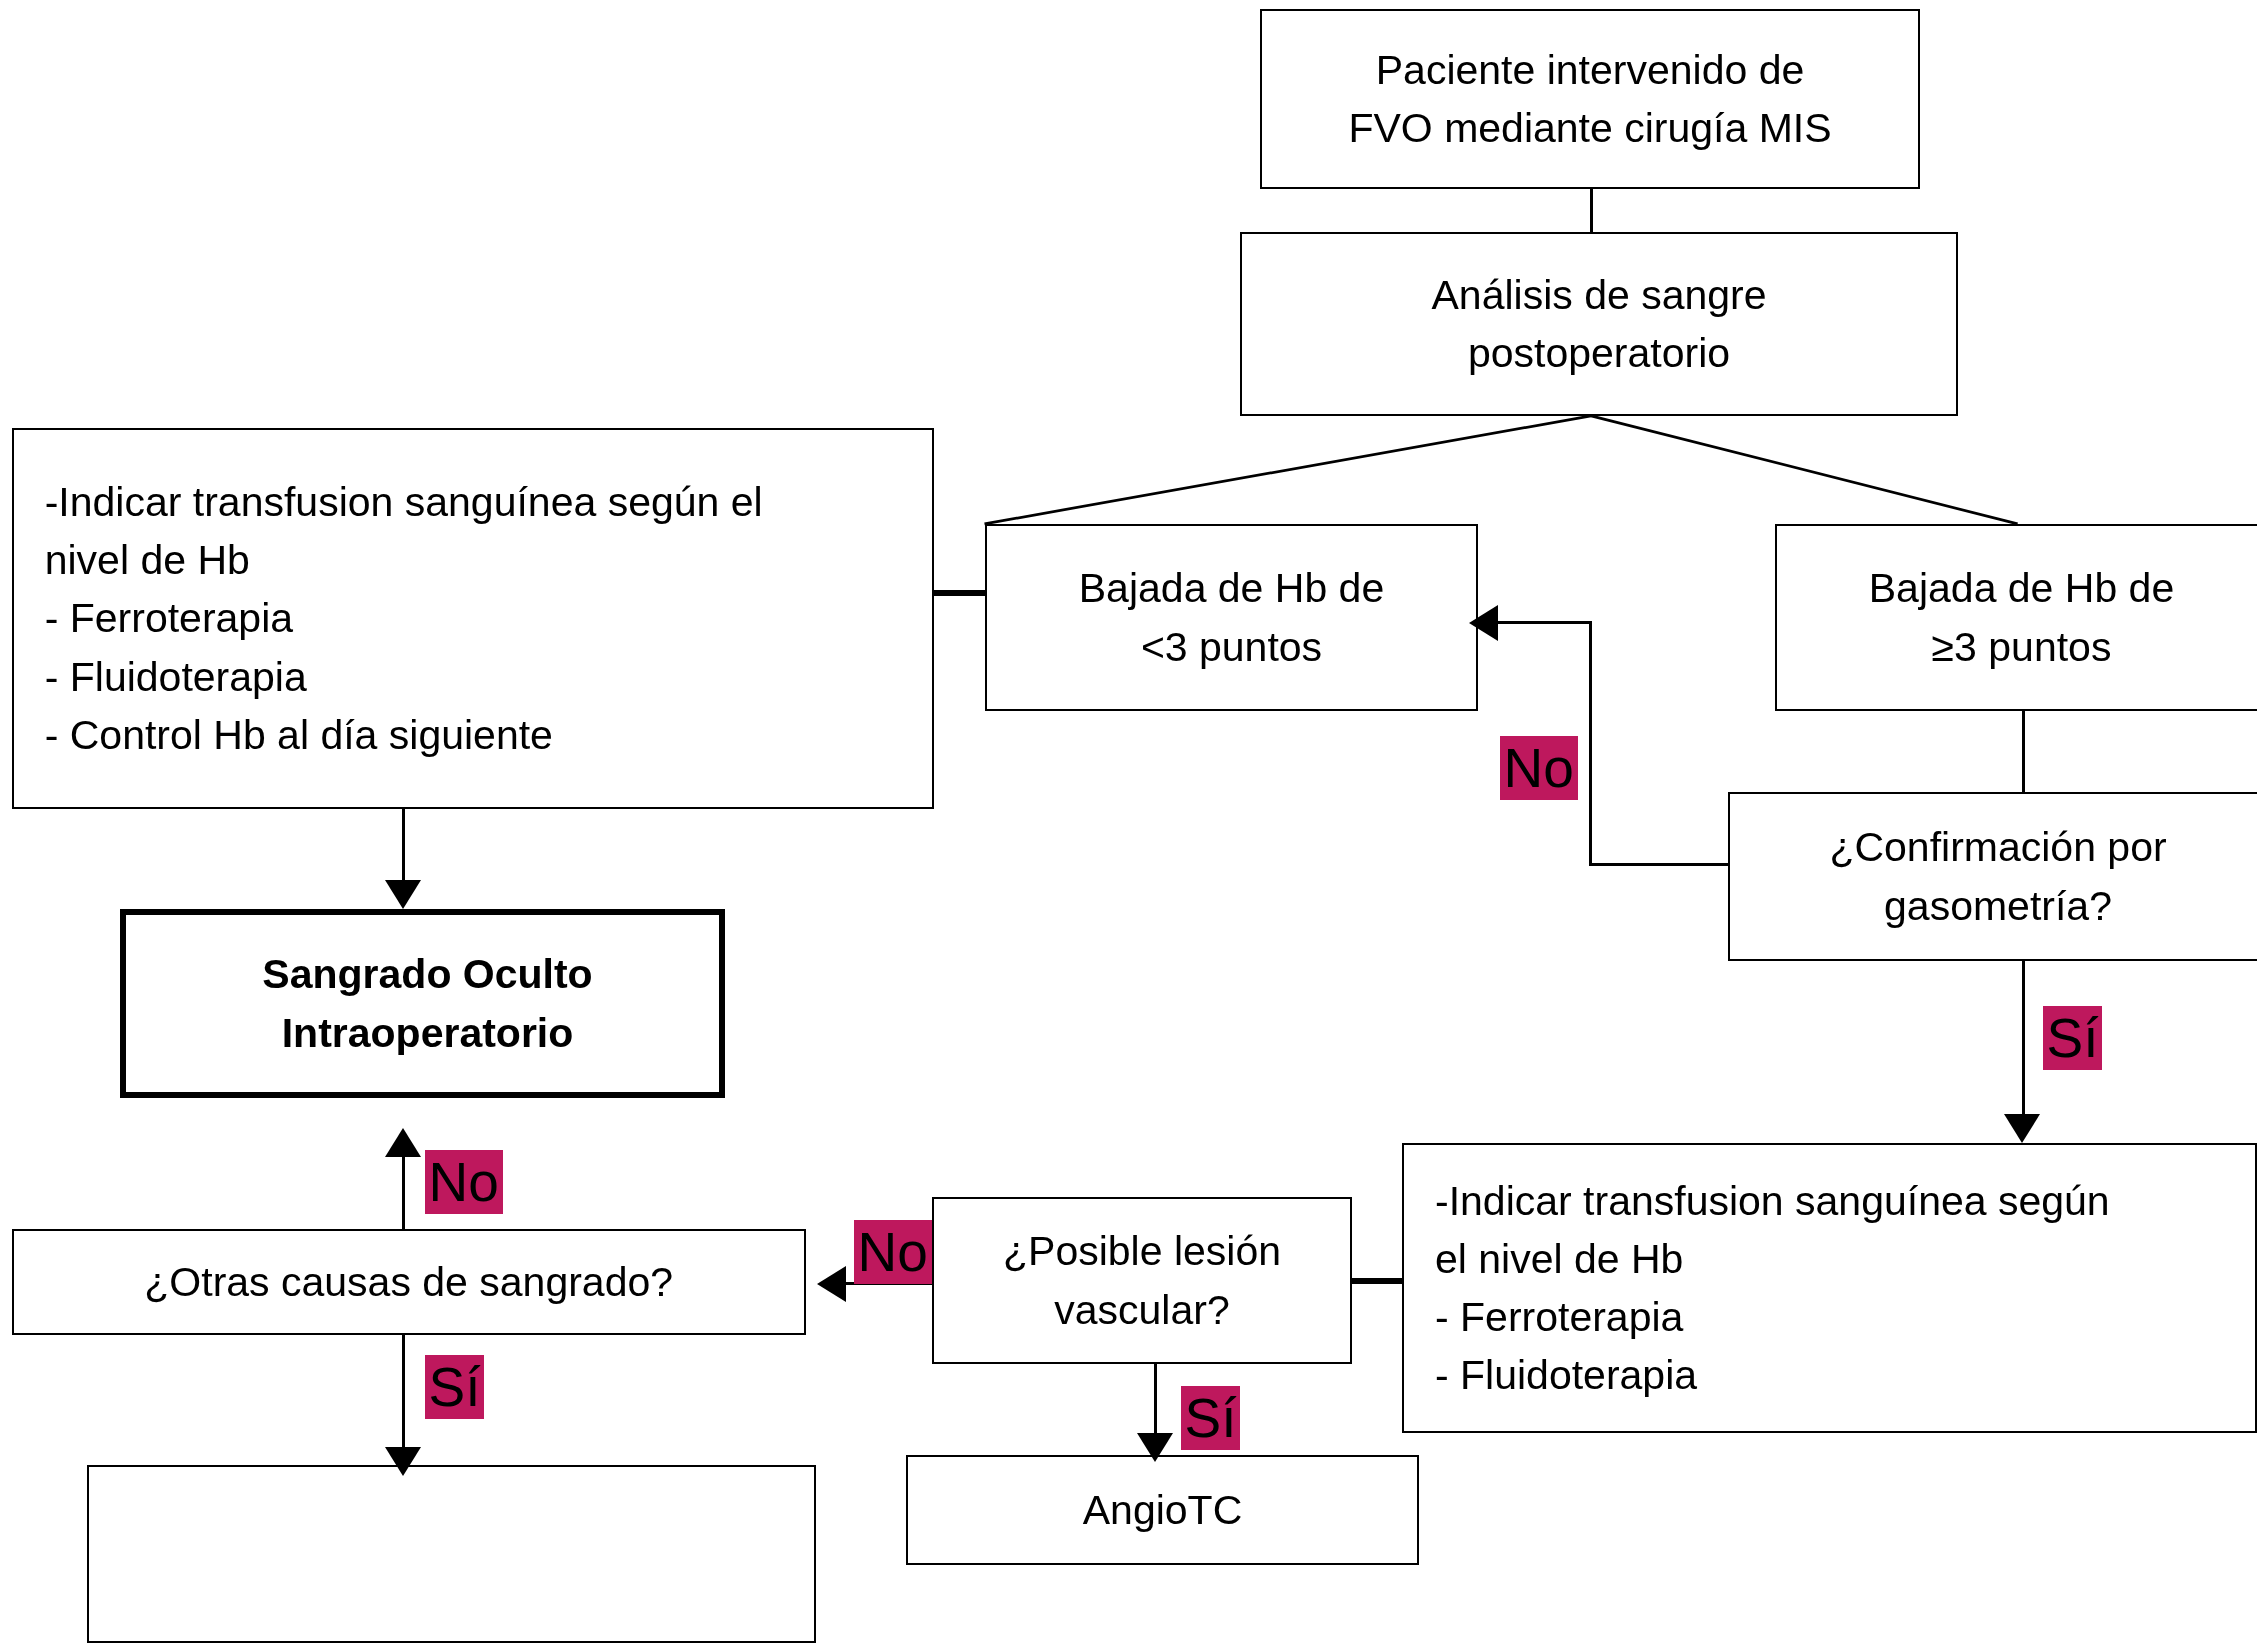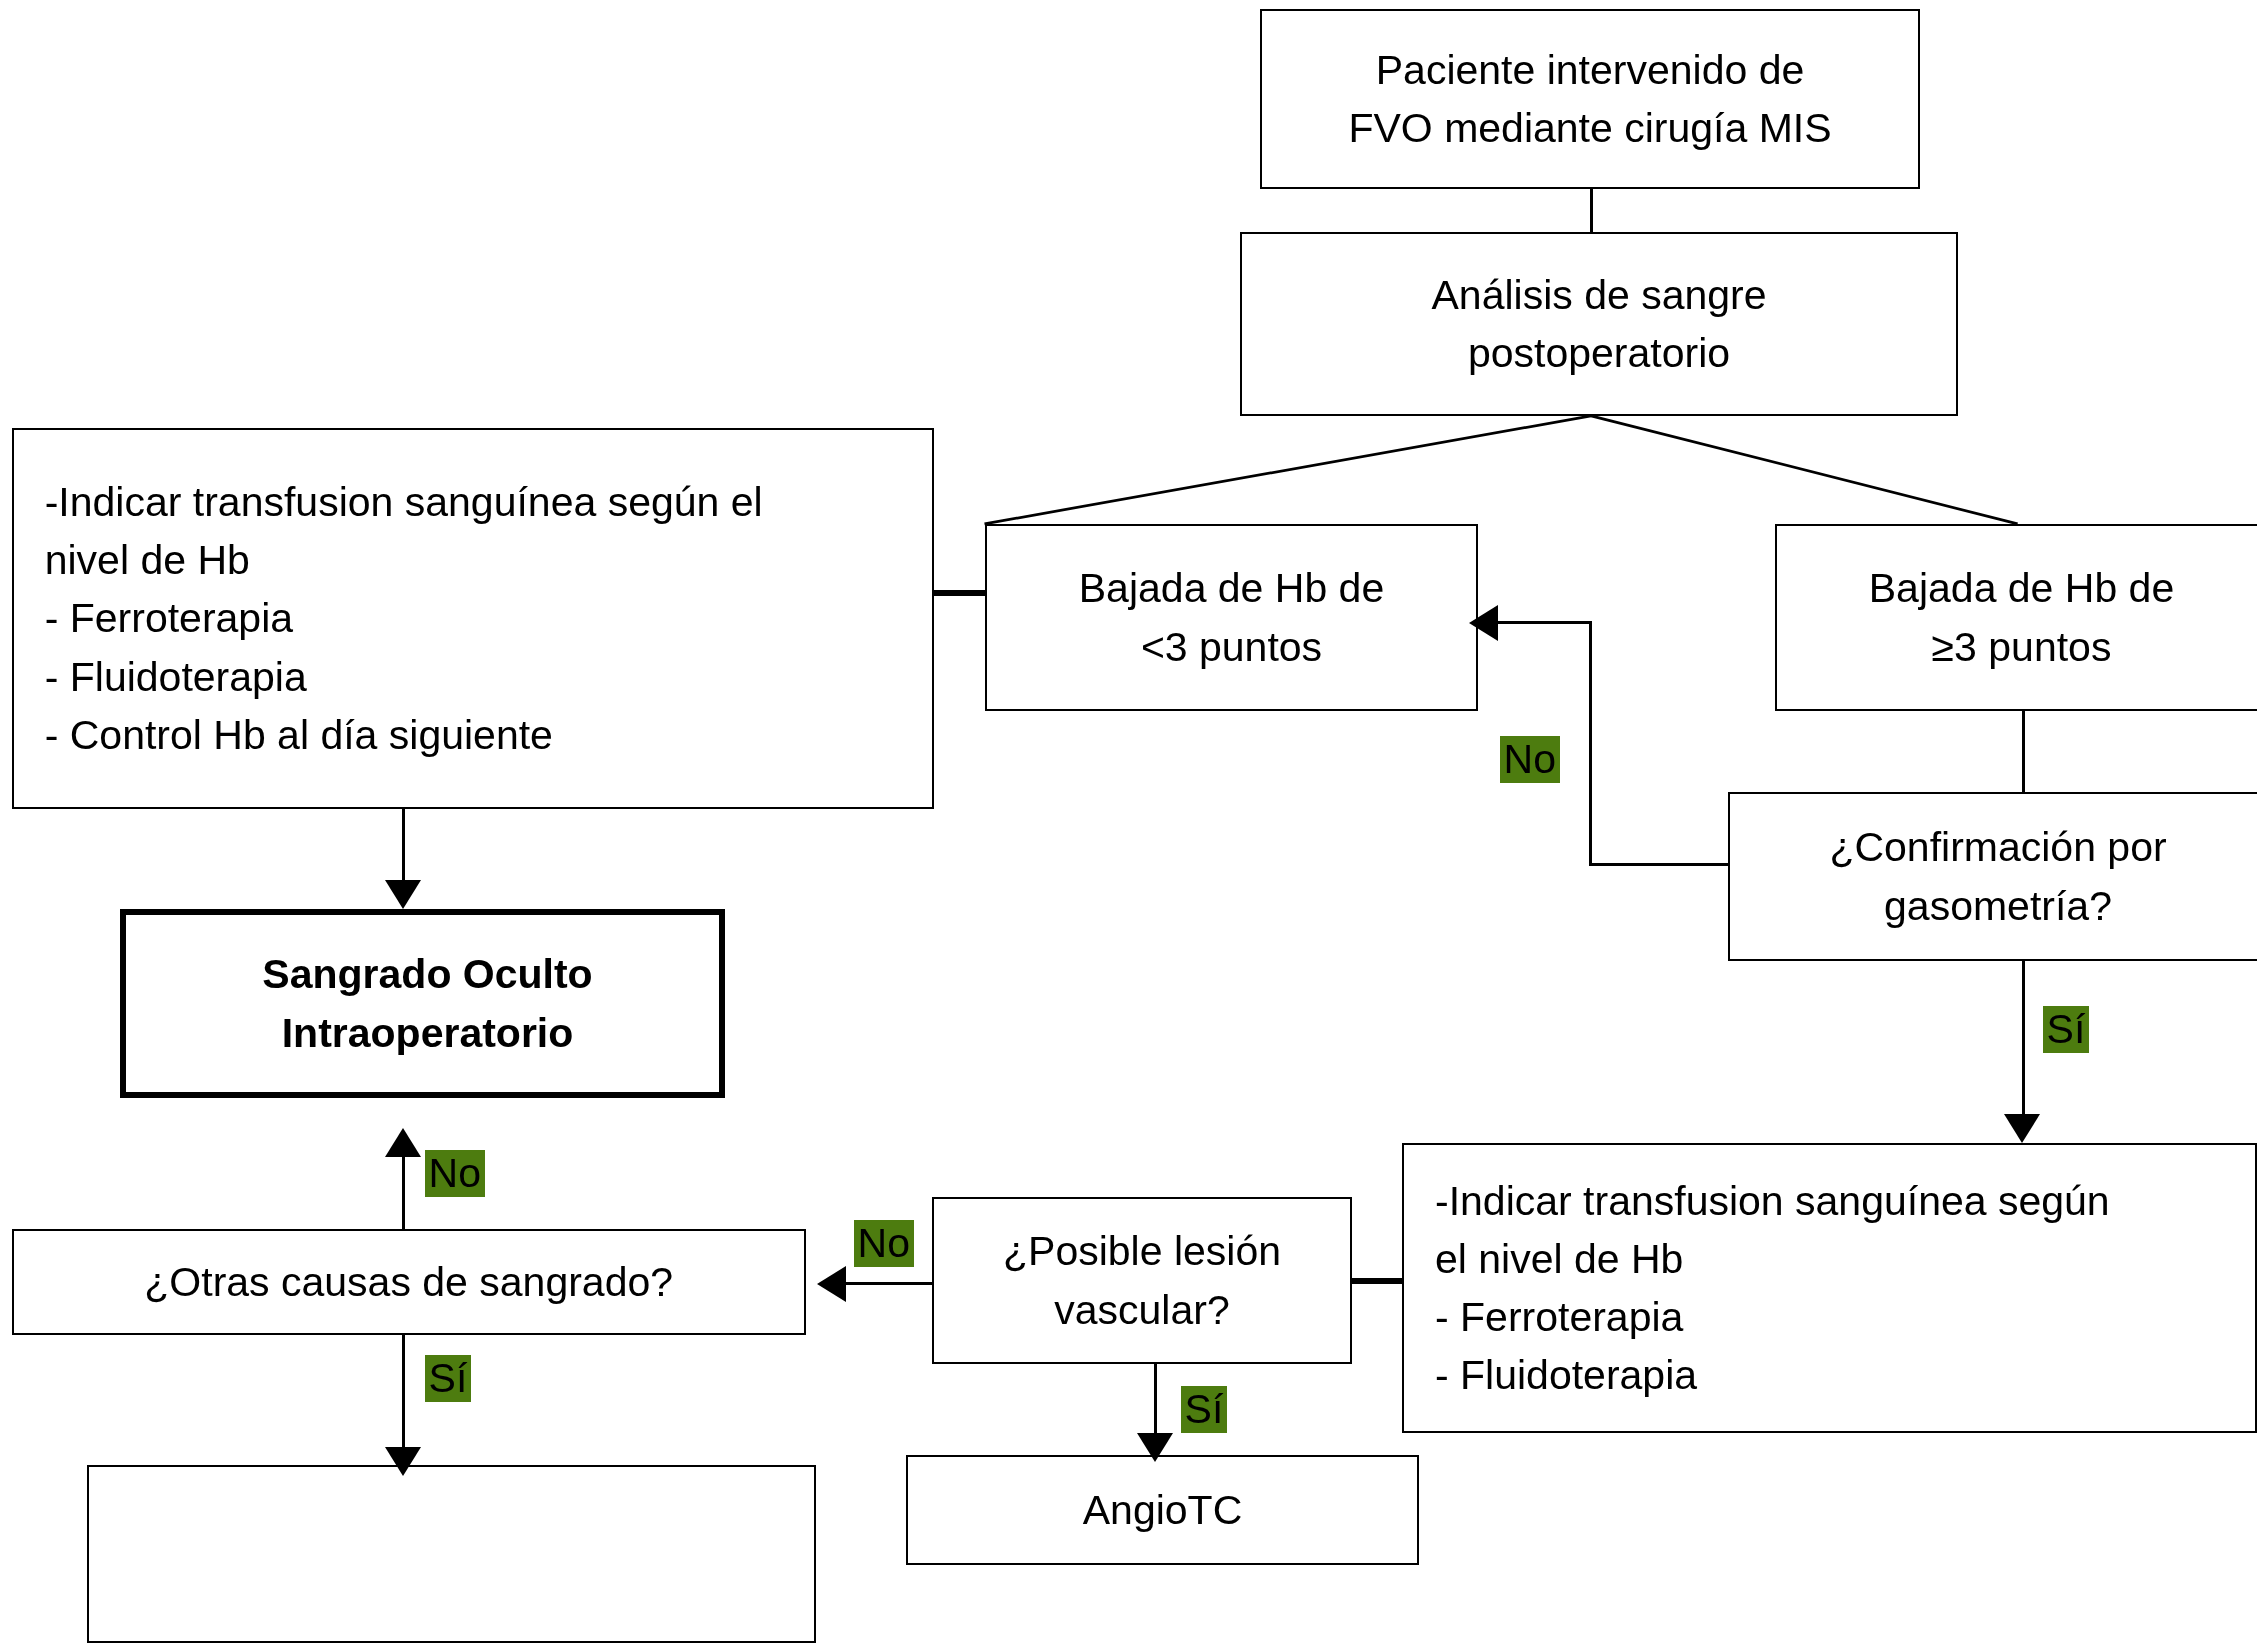--- a/index.html
+++ b/index.html
@@ -36,25 +36,25 @@
 
   .diag{ position:absolute; z-index:1; overflow:visible; }
 
   .arrow{ position:absolute; width:0; height:0; z-index:6; }
   .arrow.down{ border-left:18px solid transparent; border-right:18px solid transparent; border-top:29px solid #000000; }
   .arrow.up{ border-left:18px solid transparent; border-right:18px solid transparent; border-bottom:29px solid #000000; }
   .arrow.left{ border-top:18px solid transparent; border-bottom:18px solid transparent; border-right:29px solid #000000; }
 
   .elabel{
     position:absolute;
-    font-size:41px;
+    font-size:55px;
     color:#000000;
     white-space:nowrap;
     z-index:7;
-    background:#4d7c0f;
+    background:#be185d;
     padding:0 3.6px;
   }
 </style>
 </head>
 <body>
 
 <div id="stage">
 
   <div class="edge v" style="left:1590px; top:187px; height:45px;"></div>
 

